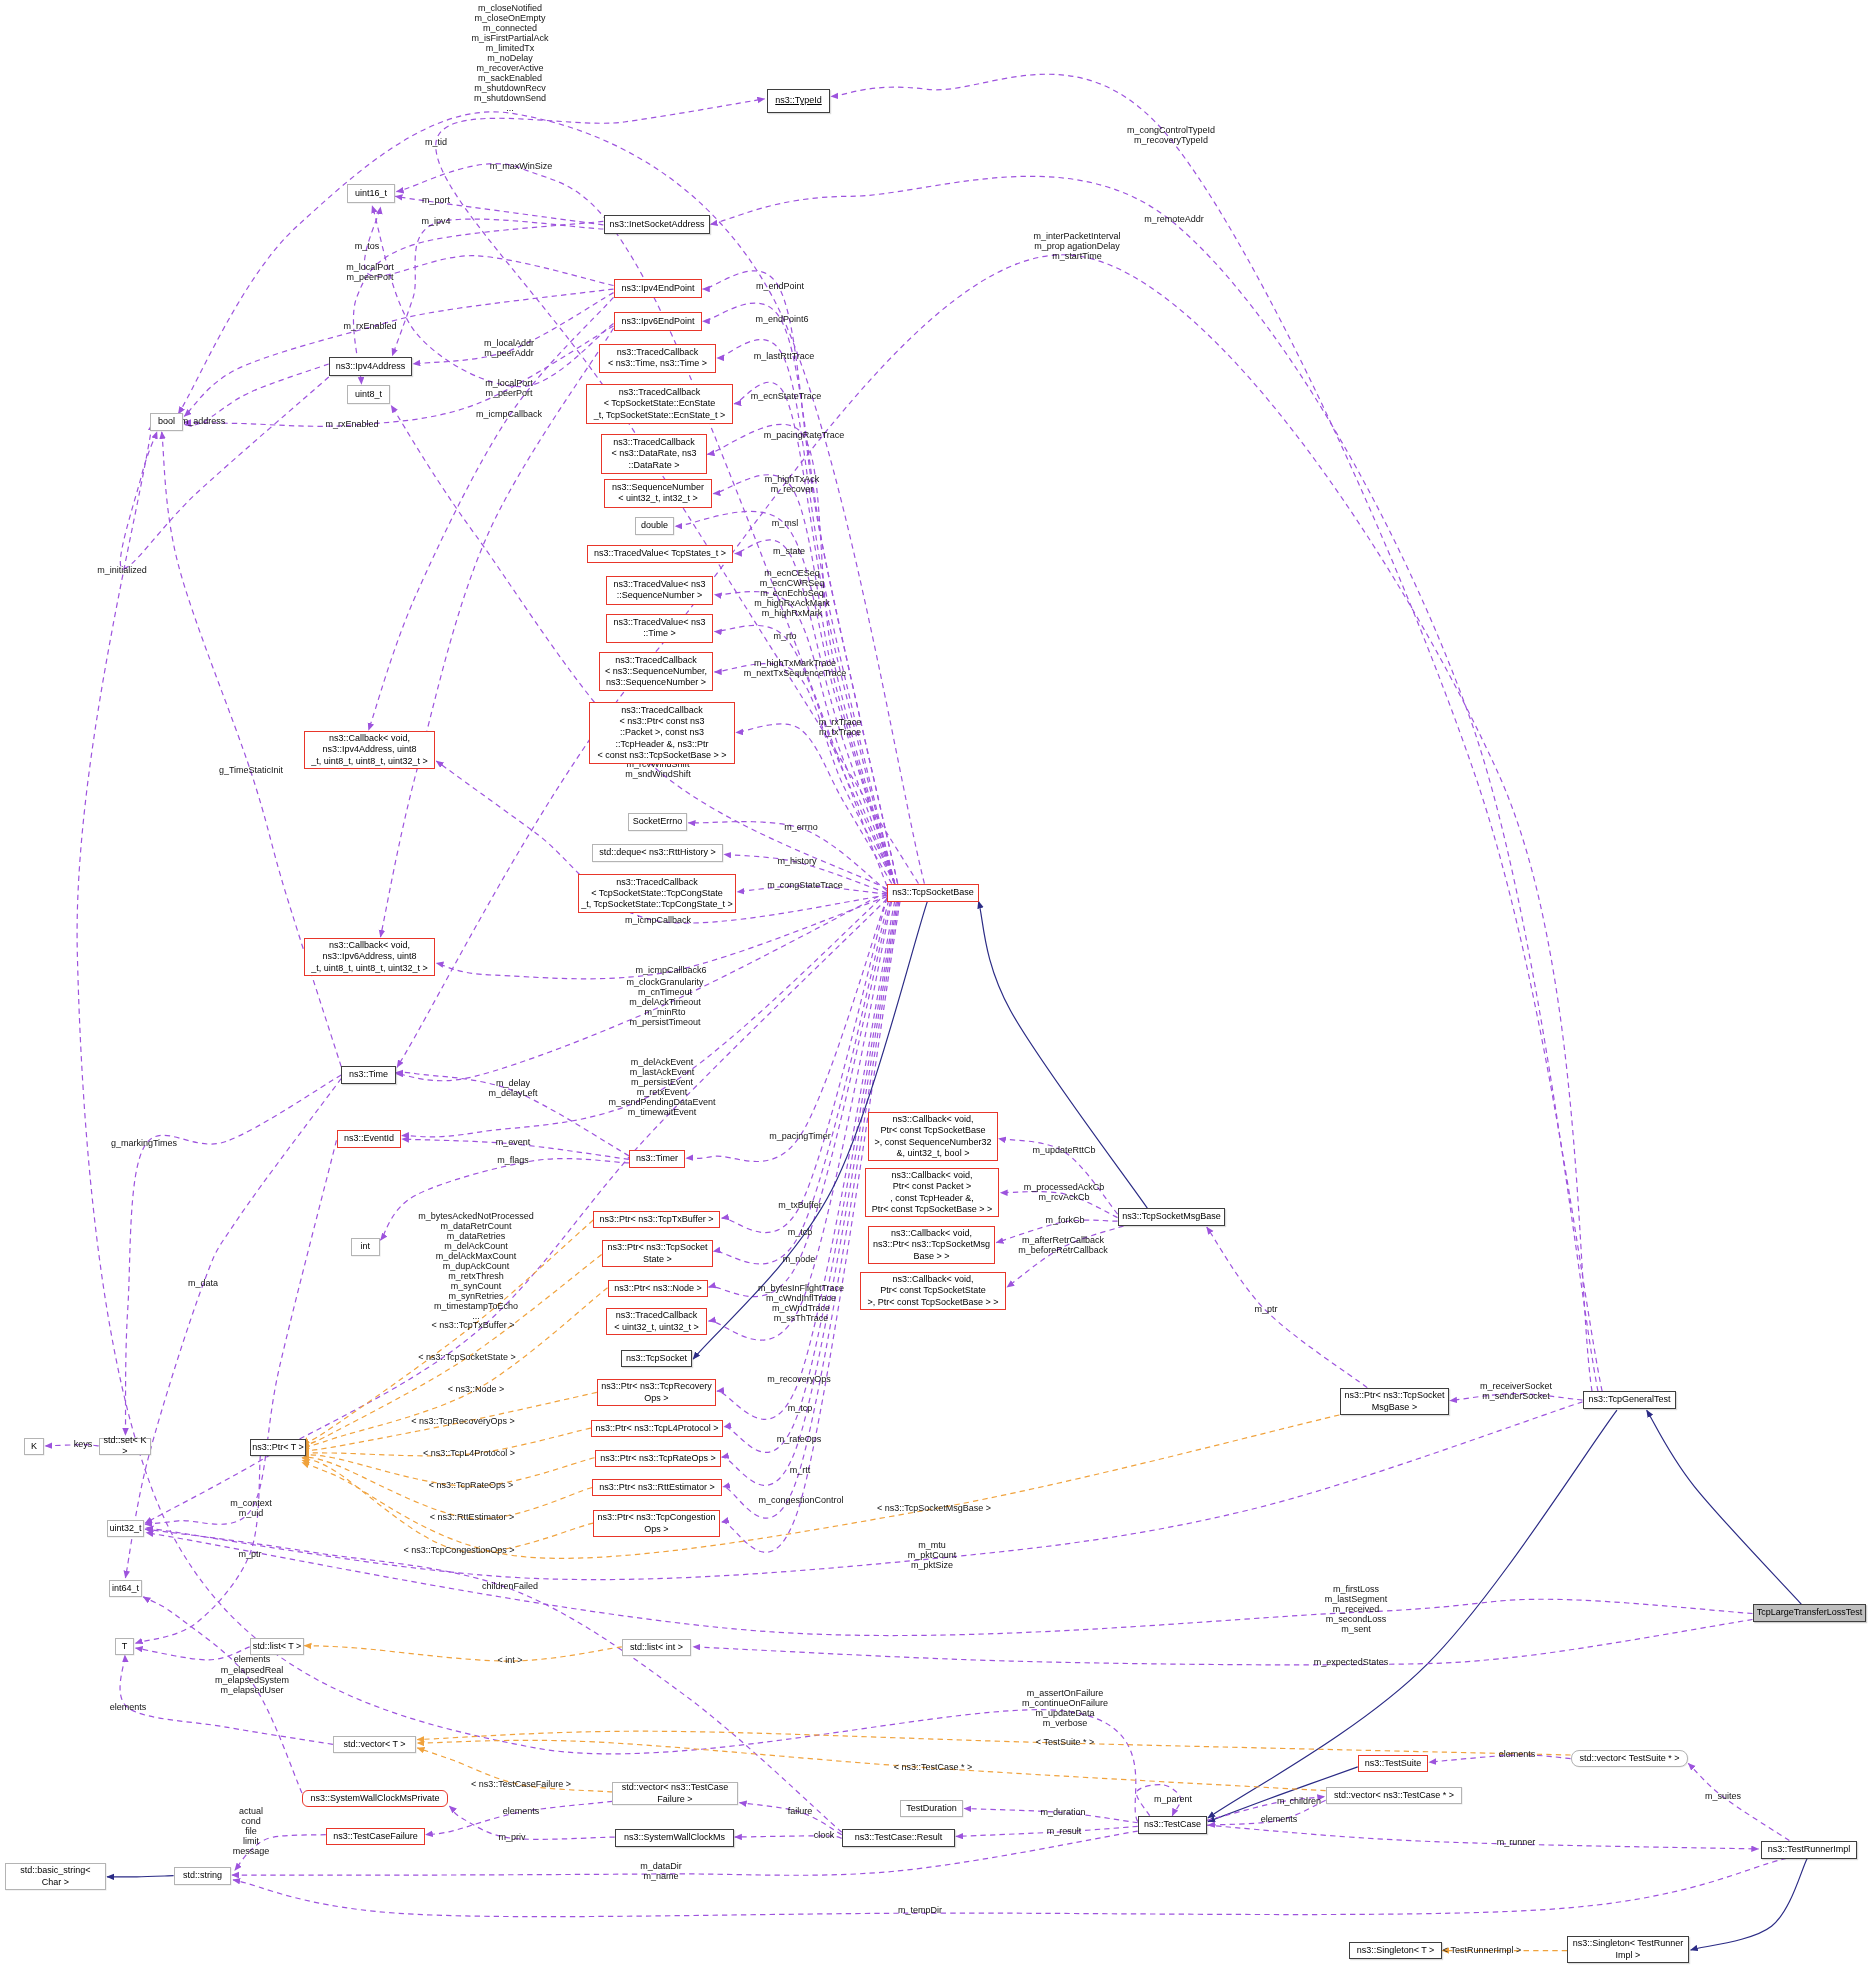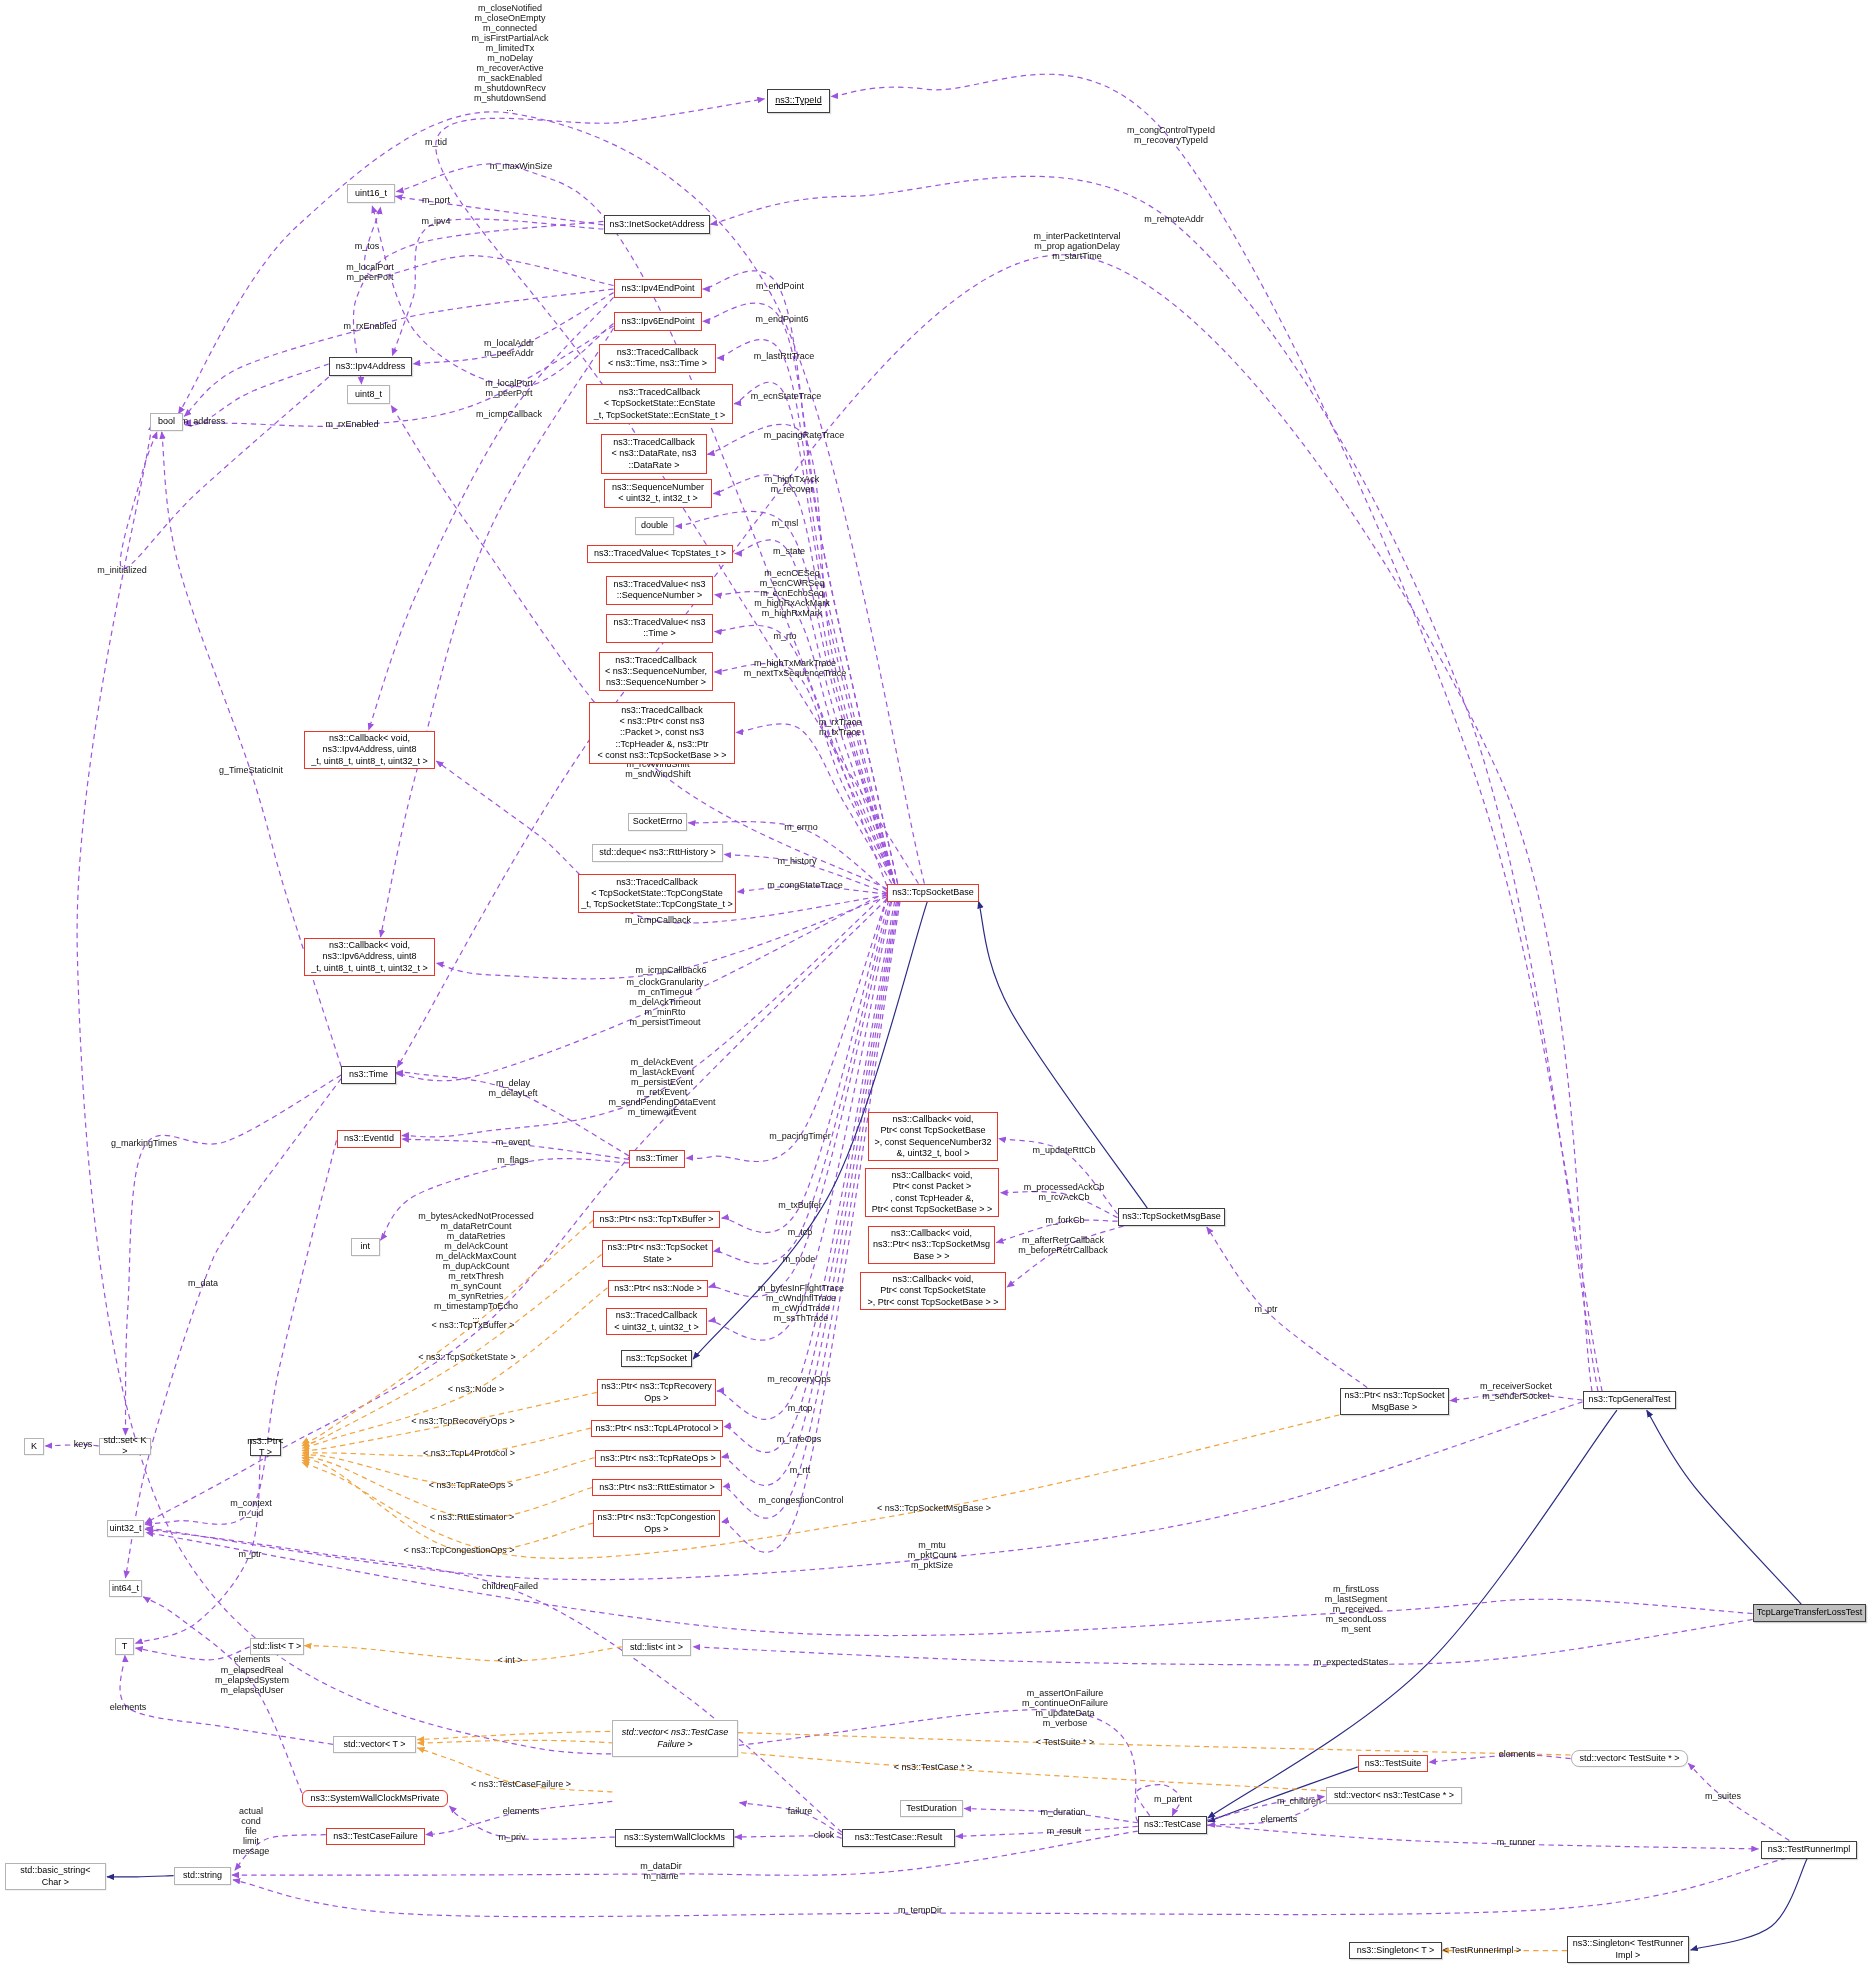--- a/index.html
+++ b/index.html
@@ -223,30 +223,30 @@
     <div class="node red" style="left: 860px; top: 1272px; width: 146px; height: 38px;">ns3::Callback&lt; void,
 Ptr&lt; const TcpSocketState
 &gt;, Ptr&lt; const TcpSocketBase &gt; &gt;</div>
     <div class="node bold" style="left: 1118px; top: 1208px; width: 107px; height: 18px;">ns3::TcpSocketMsgBase</div>
     <div class="node bold" style="left: 1340px; top: 1388px; width: 109px; height: 27px;">ns3::Ptr&lt; ns3::TcpSocket
 MsgBase &gt;</div>
     <div class="node bold" style="left: 1583px; top: 1391px; width: 93px; height: 18px;">ns3::TcpGeneralTest</div>
     <div class="node target" style="left: 1753px; top: 1604px; width: 113px; height: 18px;">TcpLargeTransferLossTest</div>
     <div class="node plain" style="left: 24px; top: 1438px; width: 20px; height: 16.6px;">K</div>
     <div class="node plain" style="left: 99px; top: 1438px; width: 52px; height: 16.6px;">std::set&lt; K &gt;</div>
-    <div class="node bold" style="left: 250px; top: 1439px; width: 31px; height: 16.6px;">ns3::Ptr&lt; T &gt;</div>
+    <div class="node bold" style="left: 250px; top: 1439px; width: 56px; height: 16.6px;">ns3::Ptr&lt; T &gt;</div>
     <div class="node plain" style="left: 107px; top: 1520px; width: 37px; height: 16.6px;">uint32_t</div>
     <div class="node plain" style="left: 109px; top: 1580px; width: 33px; height: 16.6px;">int64_t</div>
     <div class="node plain" style="left: 115px; top: 1638px; width: 19px; height: 16.6px;">T</div>
     <div class="node plain" style="left: 250px; top: 1638px; width: 54px; height: 16.6px;">std::list&lt; T &gt;</div>
     <div class="node plain" style="left: 622px; top: 1639px; width: 69px; height: 16.6px;">std::list&lt; int &gt;</div>
     <div class="node plain" style="left: 333px; top: 1736px; width: 83px; height: 16.6px;">std::vector&lt; T &gt;</div>
     <div class="node red" style="left: 302px; top: 1790px; width: 146px; height: 16.6px; border-radius: 6px;">ns3::SystemWallClockMsPrivate</div>
     <div class="node red" style="left: 326px; top: 1828px; width: 99px; height: 16.6px;">ns3::TestCaseFailure</div>
-    <div class="node plain" style="left: 612px; top: 1720px; width: 126px; height: 37px; font-style: italic;">std::vector&lt; ns3::TestCase
+    <div class="node plain" style="left: 612px; top: 1782px; width: 126px; height: 23px;">std::vector&lt; ns3::TestCase
 Failure &gt;</div>
     <div class="node bold" style="left: 615px; top: 1829px; width: 119px; height: 18px;">ns3::SystemWallClockMs</div>
     <div class="node plain" style="left: 900px; top: 1800px; width: 63px; height: 16.6px;">TestDuration</div>
     <div class="node bold" style="left: 842px; top: 1829px; width: 113px; height: 18px;">ns3::TestCase::Result</div>
     <div class="node bold" style="left: 1138px; top: 1816px; width: 69px; height: 18px;">ns3::TestCase</div>
     <div class="node red" style="left: 1358px; top: 1755px; width: 70px; height: 16.6px;">ns3::TestSuite</div>
     <div class="node plain" style="left: 1326px; top: 1787px; width: 136px; height: 16.6px;">std::vector&lt; ns3::TestCase * &gt;</div>
     <div class="node plain" style="left: 1571px; top: 1750px; width: 117px; height: 16.6px; border-radius: 8px;">std::vector&lt; TestSuite * &gt;</div>
     <div class="node bold" style="left: 1761px; top: 1841px; width: 96px; height: 18px;">ns3::TestRunnerImpl</div>
     <div class="node bold" style="left: 1567px; top: 1936px; width: 122px; height: 27px;">ns3::Singleton&lt; TestRunner

